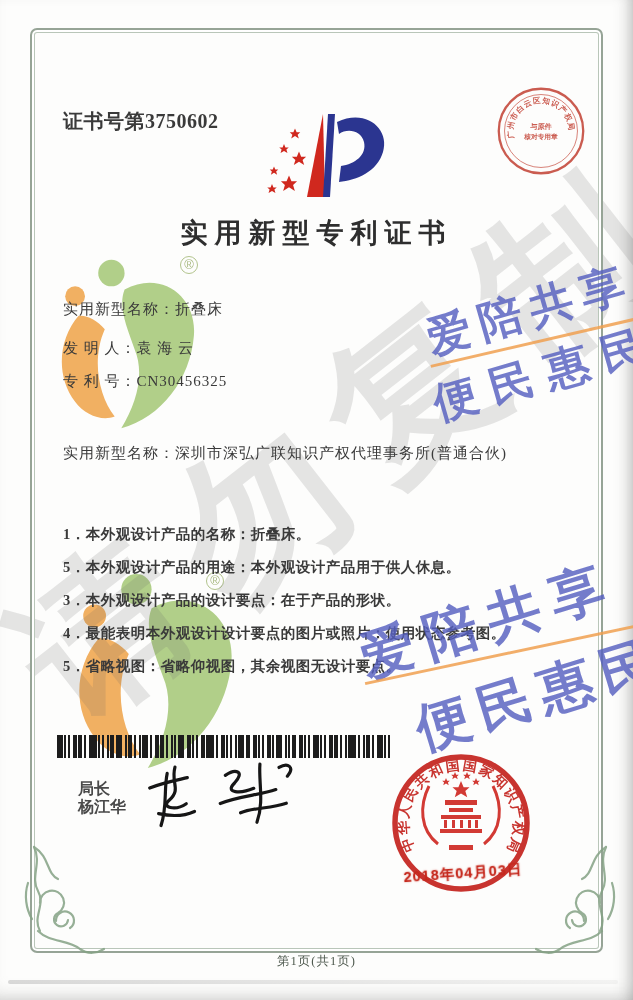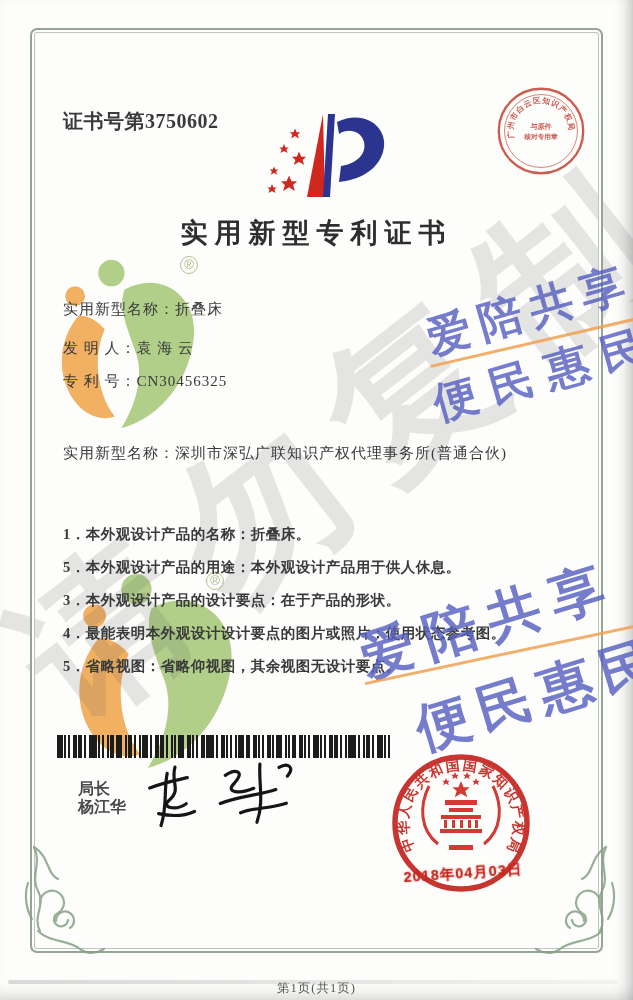--- a/index.html
+++ b/index.html
@@ -55,21 +55,21 @@
   .fr1{top:300px}.fr2{top:339px}.fr3{top:372px}.fr4{top:407px}.fr5{top:444px}.fr6{top:487px}
   .item{position:absolute;left:63px;font-size:14.5px;font-weight:bold;letter-spacing:.5px;
     z-index:3;color:#3a3a3a;white-space:nowrap;}
   .it1{top:525px}.it2{top:558px}.it3{top:591px}.it4{top:624px}.it5{top:657px}
   .barcode{position:absolute;left:57px;top:735px;width:333px;height:23px;z-index:3;
     display:flex;align-items:stretch;overflow:hidden;filter:blur(.3px);}
   .barcode span{display:block;background:#1c1c1c;height:100%;flex:0 0 auto;}
   .signer{position:absolute;left:78px;top:780px;z-index:3;font-size:16px;line-height:18px;
     color:#4a4a4a;font-weight:bold;}
   .signature{position:absolute;left:140px;top:753px;z-index:3;transform:rotate(-2deg);}
-  .footer{position:absolute;left:0;top:980px;width:633px;text-align:center;z-index:3;
+  .footer{position:absolute;left:0;top:953px;width:633px;text-align:center;z-index:3;
     font-size:12.5px;color:#4e594e;letter-spacing:1px;}
   
   .seal{position:absolute;z-index:6;}
   .seal-tr{left:493px;top:83px;opacity:.82;filter:blur(.5px);}
   .seal-b{left:386px;top:748px;opacity:.92;filter:blur(.4px);}
   .seal-date{
     position:absolute;left:392px;top:864px;width:142px;z-index:6;text-align:center;
     font-family:"Liberation Sans",sans-serif;font-weight:bold;font-size:14.5px;
     color:#c5281c;letter-spacing:1px;transform:rotate(-4deg);
     text-shadow:0 0 2px rgba(200,40,30,.45);filter:blur(.3px);

